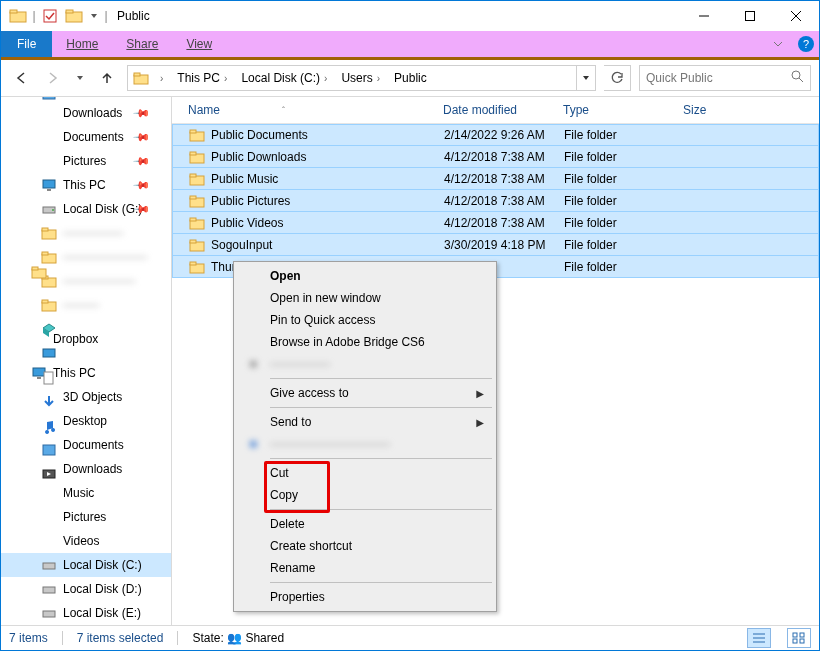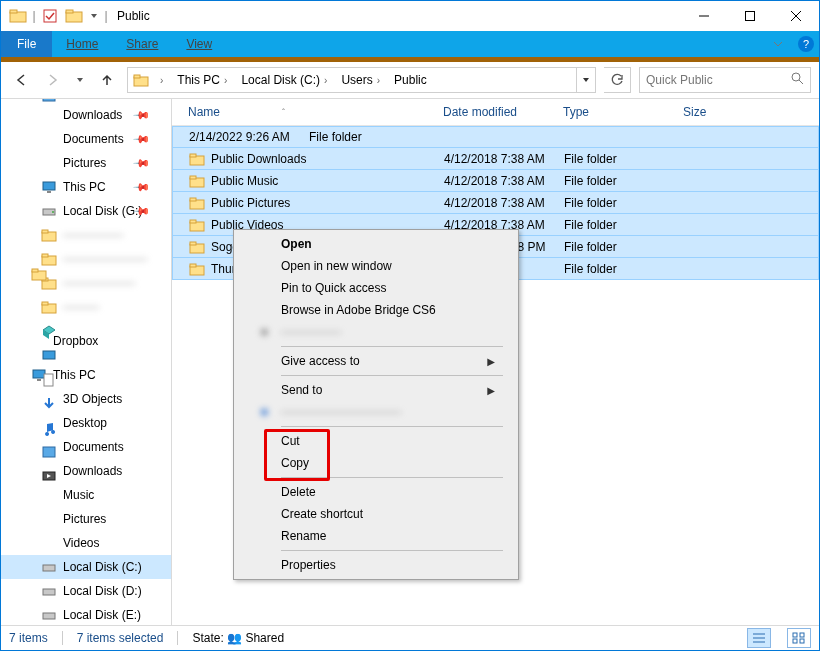--- a/index.html
+++ b/index.html
@@ -5,21 +5,21 @@
   html,body{margin:0;padding:0;font-family:"Segoe UI",Arial,sans-serif;font-size:12px;color:#000;background:#fff;}
   .window{width:820px;height:651px;border:1px solid #0178d7;box-sizing:border-box;position:relative;display:flex;flex-direction:column;}
   
   .titlebar{height:30px;display:flex;align-items:center;background:#fff;}
   .titlebar .qat{display:flex;align-items:center;gap:2px;padding-left:6px;}
   .titlebar .qat .iconbox{width:22px;height:22px;display:flex;align-items:center;justify-content:center;}
   .titlebar .title{flex:1;padding-left:8px;}
   .titlebar .sys{display:flex;}
   .titlebar .sys .btn{width:46px;height:30px;display:flex;align-items:center;justify-content:center;}
   
-  .ribbon{height:26px;display:flex;align-items:stretch;border-bottom:5px solid #a16207;background:#0ea5e9;}
+  .ribbon{height:26px;display:flex;align-items:stretch;border-bottom:3px solid #a16207;background:#f0abfc;}
   .ribbon .file{background:#1979ca;color:#fff;padding:0 16px;display:flex;align-items:center;}
   .ribbon .tab{padding:0 14px;display:flex;align-items:center;color:#444;text-decoration:underline;}
   .ribbon .spacer{flex:1;}
   .ribbon .expand{width:30px;display:flex;align-items:center;justify-content:center;color:#777;}
   .ribbon .help{width:26px;display:flex;align-items:center;justify-content:center;}
   .help-circle{width:16px;height:16px;border-radius:50%;background:#0078d7;color:#fff;font-size:11px;display:flex;align-items:center;justify-content:center;}
   
   .addr{height:36px;display:flex;align-items:center;gap:8px;padding:0 8px;border-bottom:1px solid #dadada;}
   .addr .navbtn{width:24px;height:24px;display:flex;align-items:center;justify-content:center;color:#555;}
   .addr .navbtn.disabled{color:#bbb;}
@@ -48,21 +48,21 @@
   .col-date{width:120px;}
   .col-type{width:120px;}
   .col-size{flex:1;}
   .rows{flex:1;position:relative;}
   .row{height:22px;display:flex;align-items:center;padding-left:16px;background:#cce8ff;border:1px solid #99d1ff;border-top:none;box-sizing:border-box;}
   .row:first-child{border-top:1px solid #99d1ff;}
   .row .c-name{width:255px;display:flex;align-items:center;gap:6px;}
   .row .c-date{width:120px;color:#000;}
   .row .c-type{width:120px;}
   
-  .context{position:absolute;left:232px;top:228px;width:258px;background:#eeeeee;border:1px solid #a0a0a0;box-shadow:2px 2px 4px rgba(0,0,0,.25);padding:3px 13px;font-size:12px;}
+  .context{position:absolute;left:232px;top:260px;width:258px;background:#eeeeee;border:1px solid #a0a0a0;box-shadow:2px 2px 4px rgba(0,0,0,.25);padding:3px 2px;font-size:12px;}
   .ctx-item{height:22px;display:flex;align-items:center;padding-left:34px;position:relative;}
   .ctx-item.bold{font-weight:600;}
   .ctx-item .sub{position:absolute;right:10px;color:#333;font-size:10px;}
   .ctx-sep{height:1px;background:#c0c0c0;margin:3px 2px 3px 34px;}
   .ctx-icon{position:absolute;left:8px;width:18px;height:18px;display:flex;align-items:center;justify-content:center;}
   .highlight-box{position:absolute;border:3px solid #e60000;border-radius:2px;pointer-events:none;}
   
   .status{height:24px;border-top:1px solid #dadada;display:flex;align-items:center;padding:0 8px;gap:14px;}
   .status .count{color:#1a4e8a;}
   .status .sep{width:1px;height:14px;background:#ccc;}
@@ -401,20 +401,29 @@
         <div class="col-name">
             <span>Name</span>
             <span style="color:#888;font-size:9px;">ˆ</span>
           </div>
         <div class="col-date">Date modified</div>
         <div class="col-type">Type</div>
         <div class="col-size">Size</div>
       </div>
       <div class="rows" id="rows">
           <div class="row">
+            <div class="c-name">
+              <span class="icon16">
+                <svg width="16" height="16">
+                  <rect x="1" y="5" width="14" height="9" fill="#ffe08a" stroke="#d6a23a"></rect>
+                  <rect x="1" y="3" width="6" height="3" fill="#ffe08a" stroke="#d6a23a"></rect>
+                </svg>
+              </span>
+              <span>Public Documents</span>
+            </div>
             <div class="c-date">2/14/2022 9:26 AM</div>
             <div class="c-type">File folder</div>
           </div>
           <div class="row">
             <div class="c-name">
               <span class="icon16">
                 <svg width="16" height="16">
                   <rect x="1" y="5" width="14" height="9" fill="#ffe08a" stroke="#d6a23a"></rect>
                   <rect x="1" y="3" width="6" height="3" fill="#ffe08a" stroke="#d6a23a"></rect>
                 </svg>

